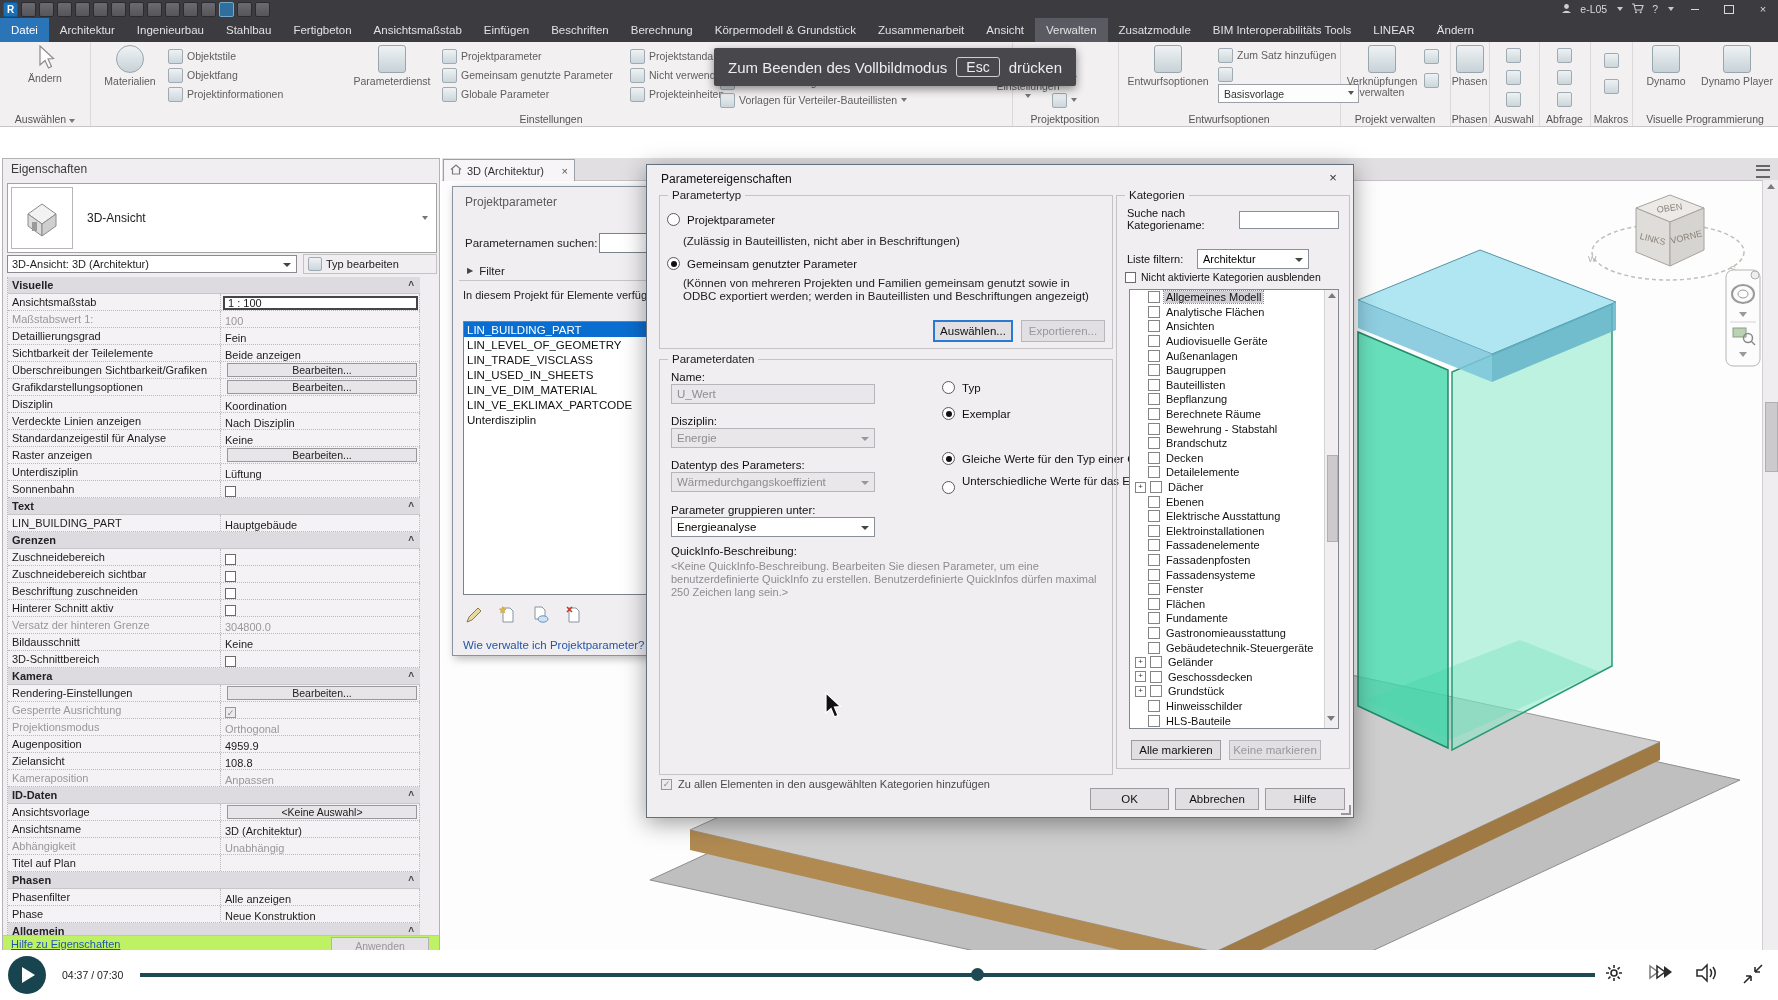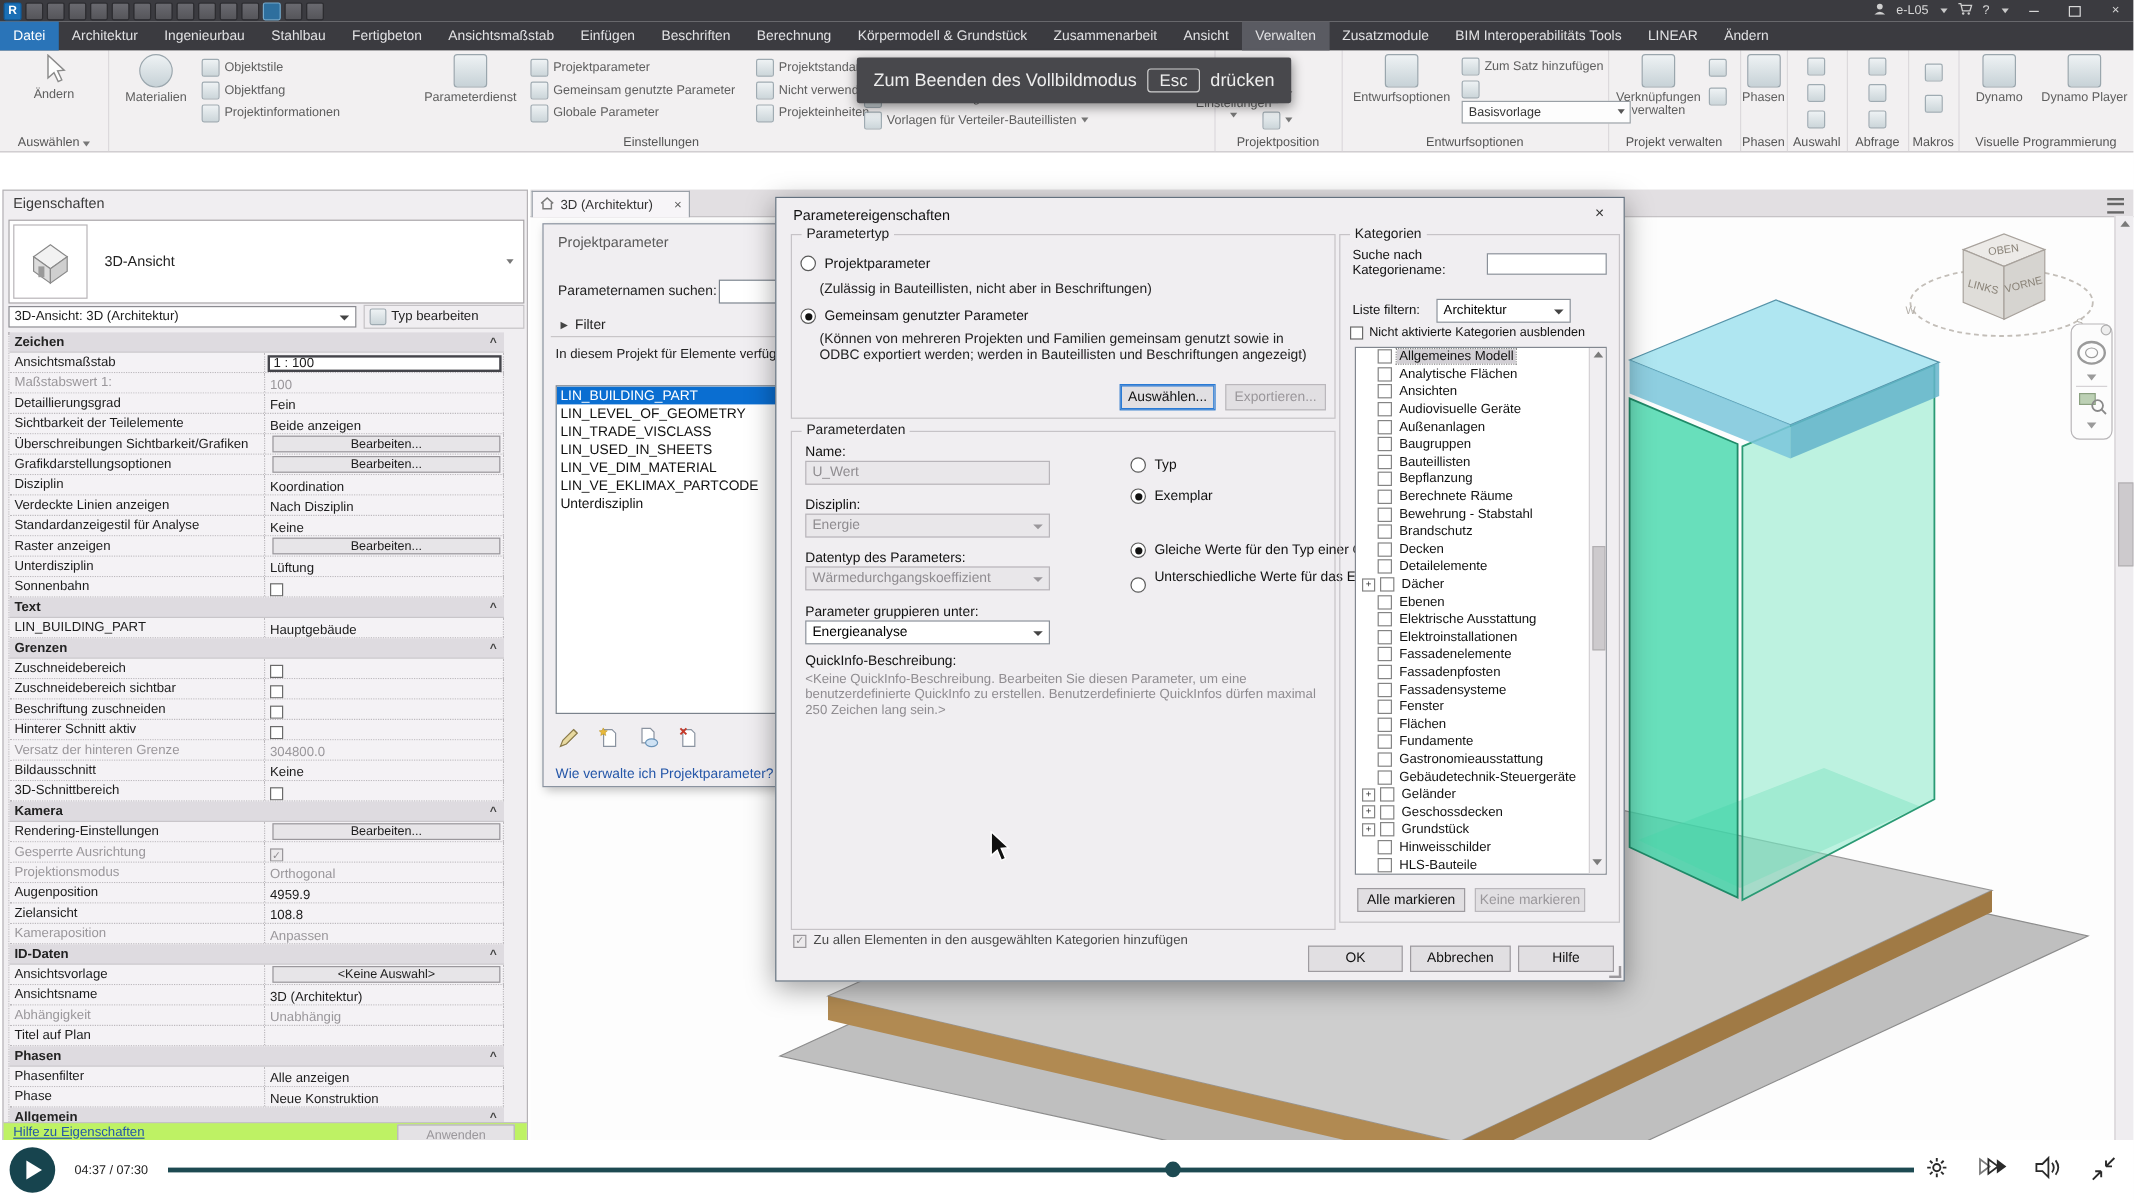--- a/index.html
+++ b/index.html
@@ -435,21 +435,21 @@
   </div>
   <div id="pal-combo">
       <span>3D-Ansicht: 3D (Architektur)</span>
     </div>
   <div id="pal-edittype">
     <span class="ric" style="width:12px;height:12px"></span>
     <span>Typ bearbeiten</span>
   </div>
   <div id="pgrid">
       <div class="psec">
-        <span>Zeichen</span>
+        <span>Visuelle</span>
         <span class="chev">^</span>
       </div>
       <div class="prow">
         <div class="plabel">Ansichtsmaßstab</div>
         <div class="pval" style="padding-left: 1px;">
           <div class="pinp">1 : 100</div>
         </div>
       </div>
       <div class="prow">
         <div class="plabel pdis">Maßstabswert 1:</div>

